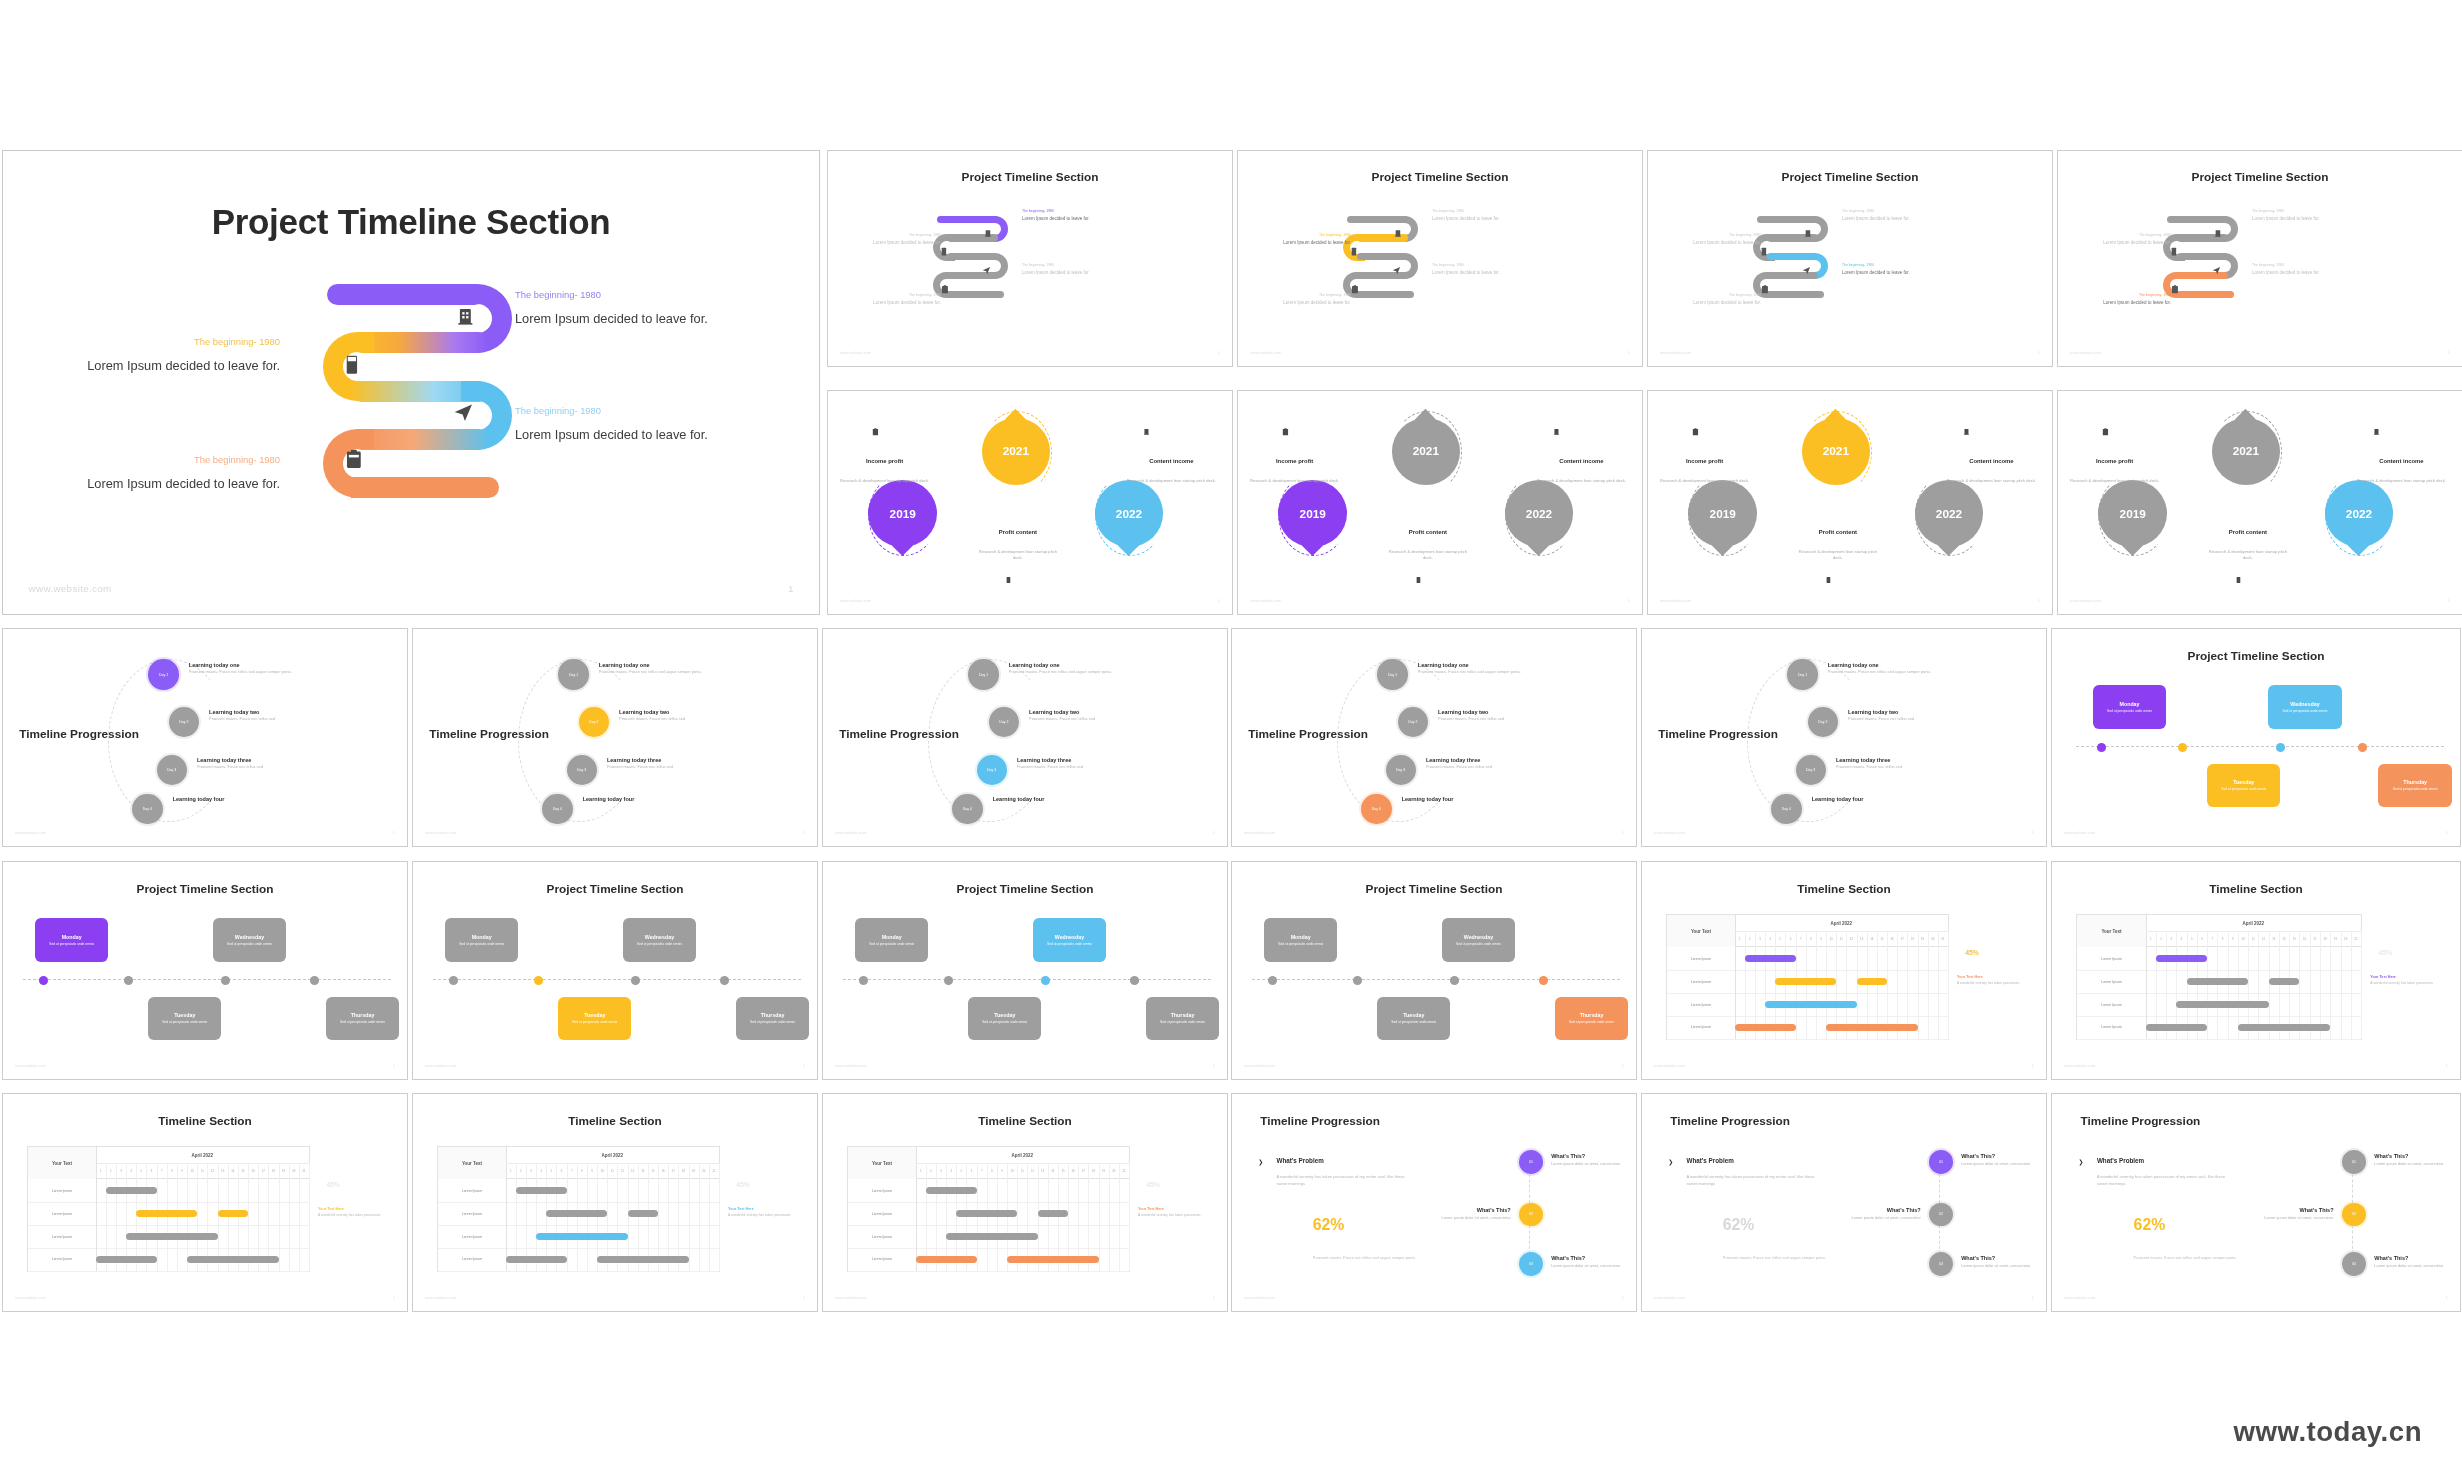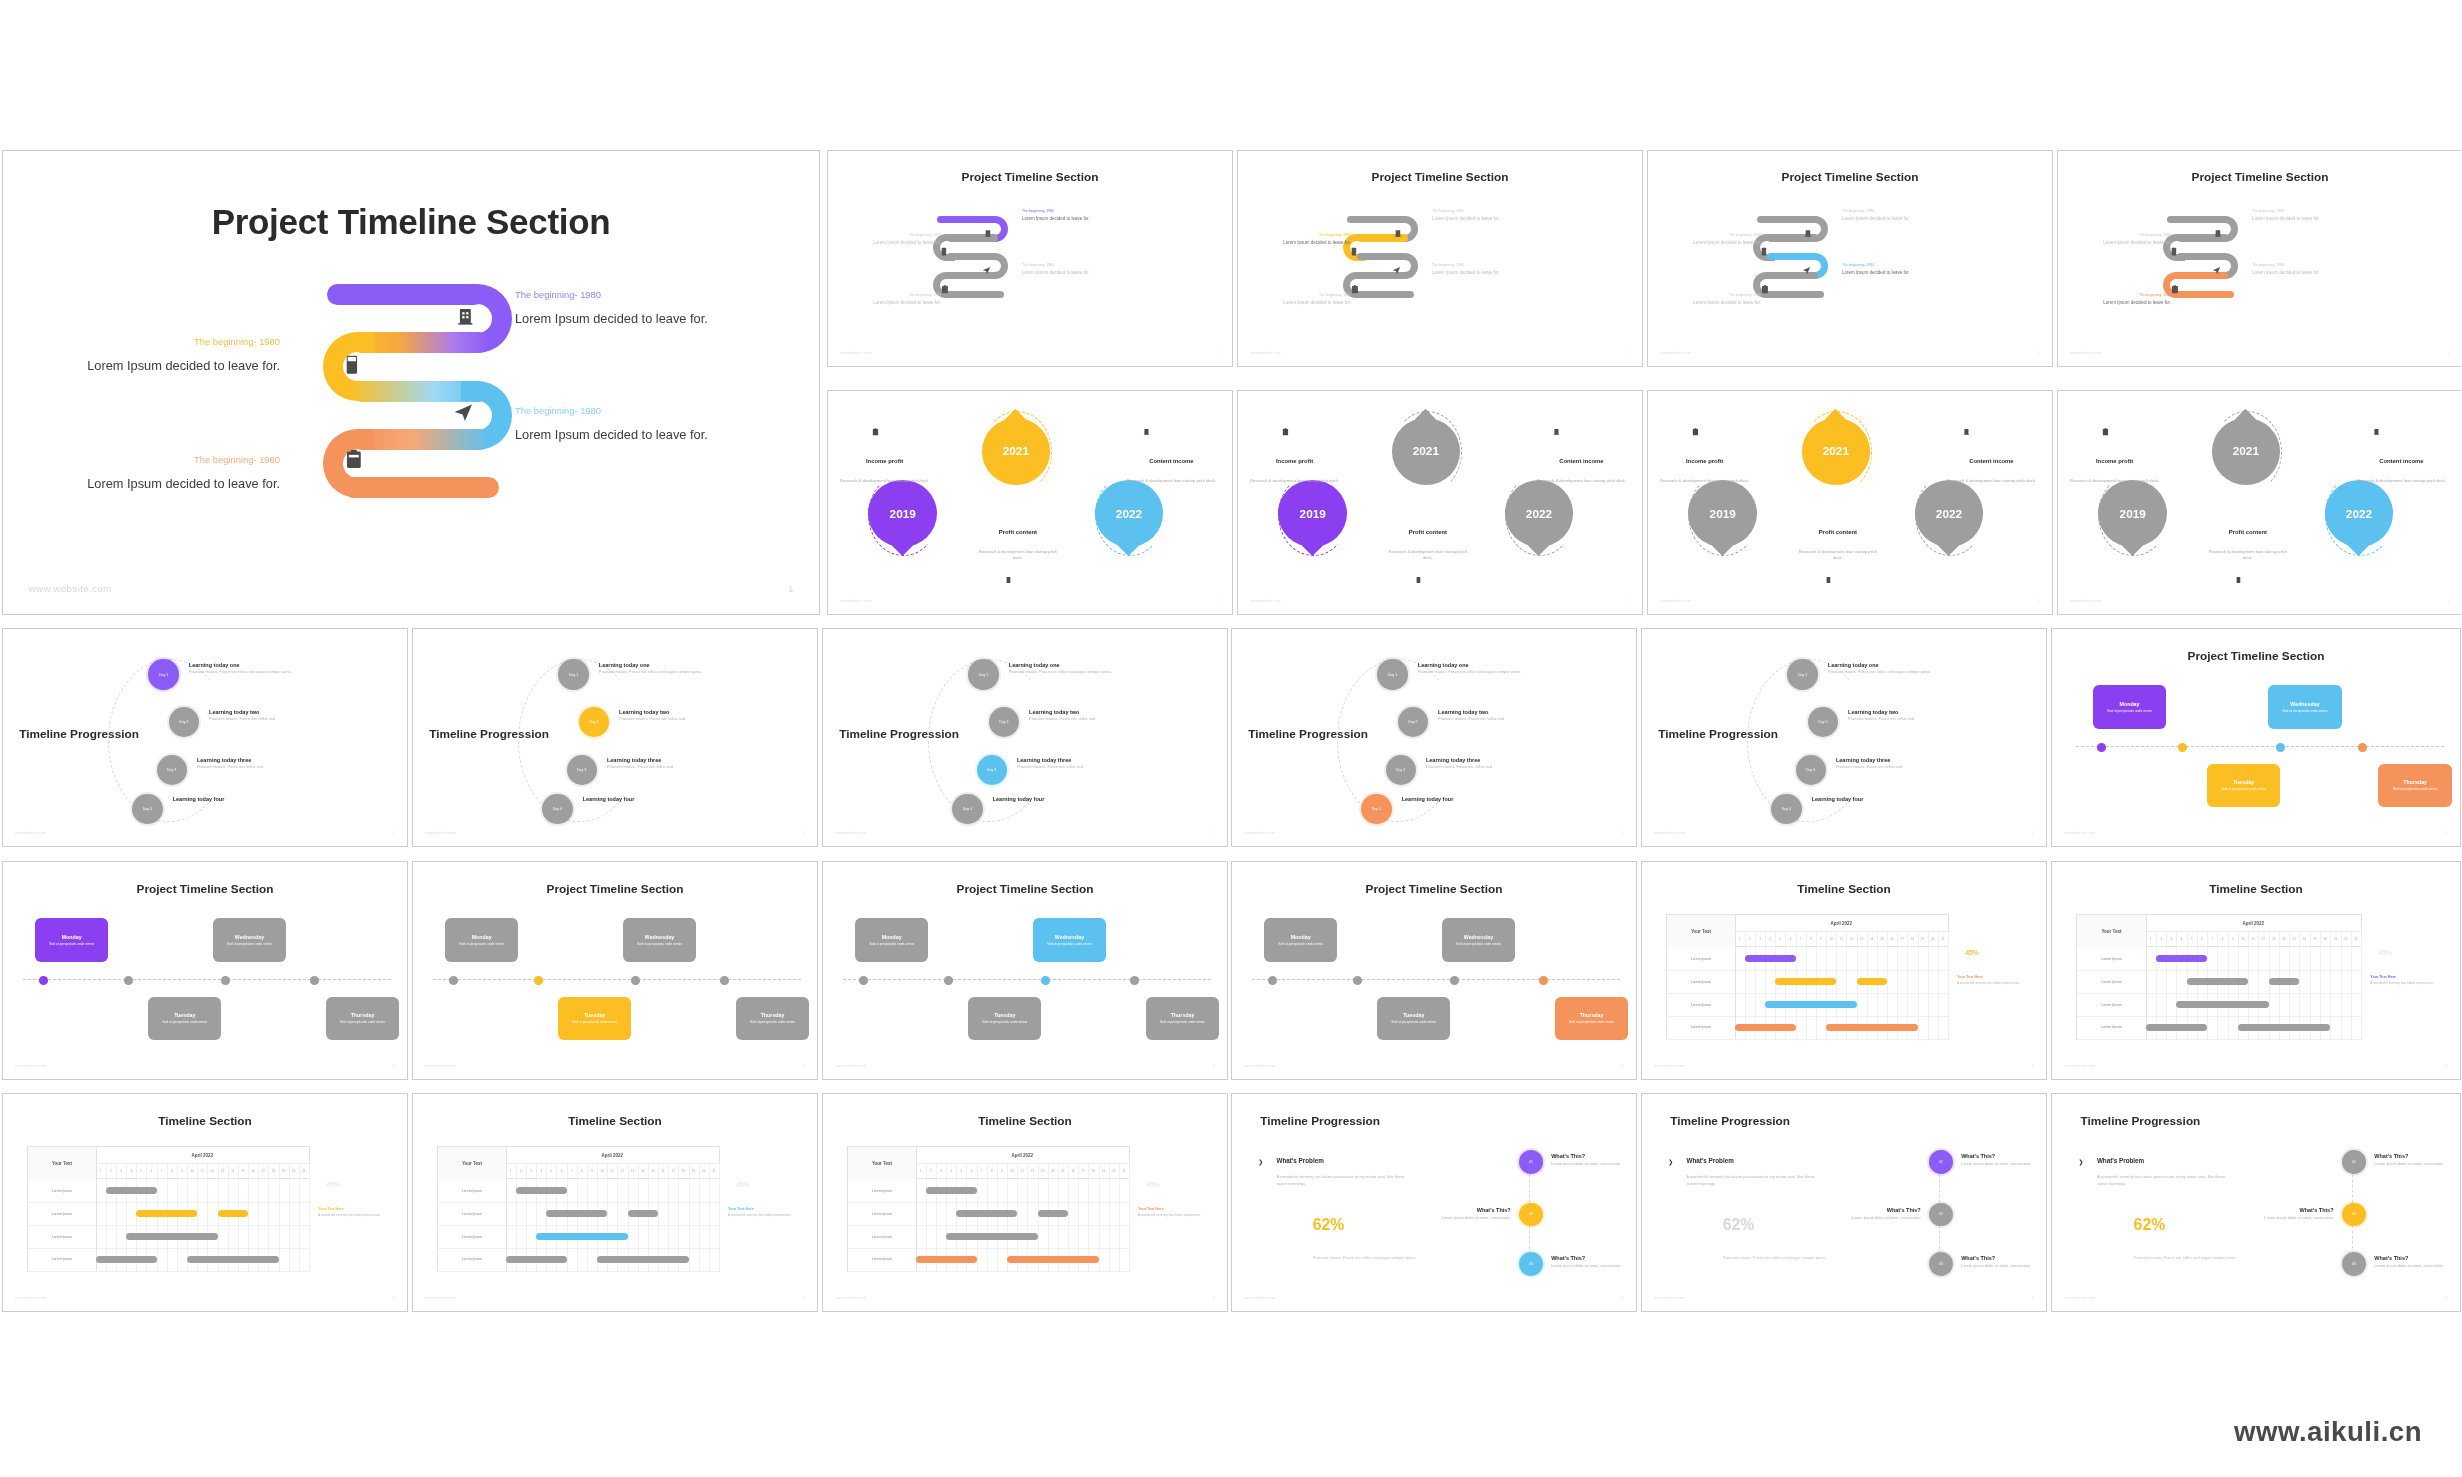--- a/index.html
+++ b/index.html
@@ -1147,15 +1147,15 @@
           <span style="font-size:3.9px;margin-top:2px;">Lorem ipsum dolor sit amet, consectetur</span>
         </div>
         <div class="lp-num" style="left:71%;top:73%;width:6%;height:11%;background:#9e9e9e;font-size:3.5px;box-shadow:0 0 0 2px #9e9e9e2e;">03</div>
         <div class="lp-txt" style="left:79%;top:74%;width:20%;">
           <b style="font-size:5.5px;">What's This?</b>
           <span style="font-size:3.9px;margin-top:2px;">Lorem ipsum dolor sit amet, consectetur</span>
         </div>
       </div>
     </div>
 
-  <div id="brand">www.aikuli.cn</div>
+  <div id="brand">www.today.cn</div>
 </div>
 
 
 </body></html>

